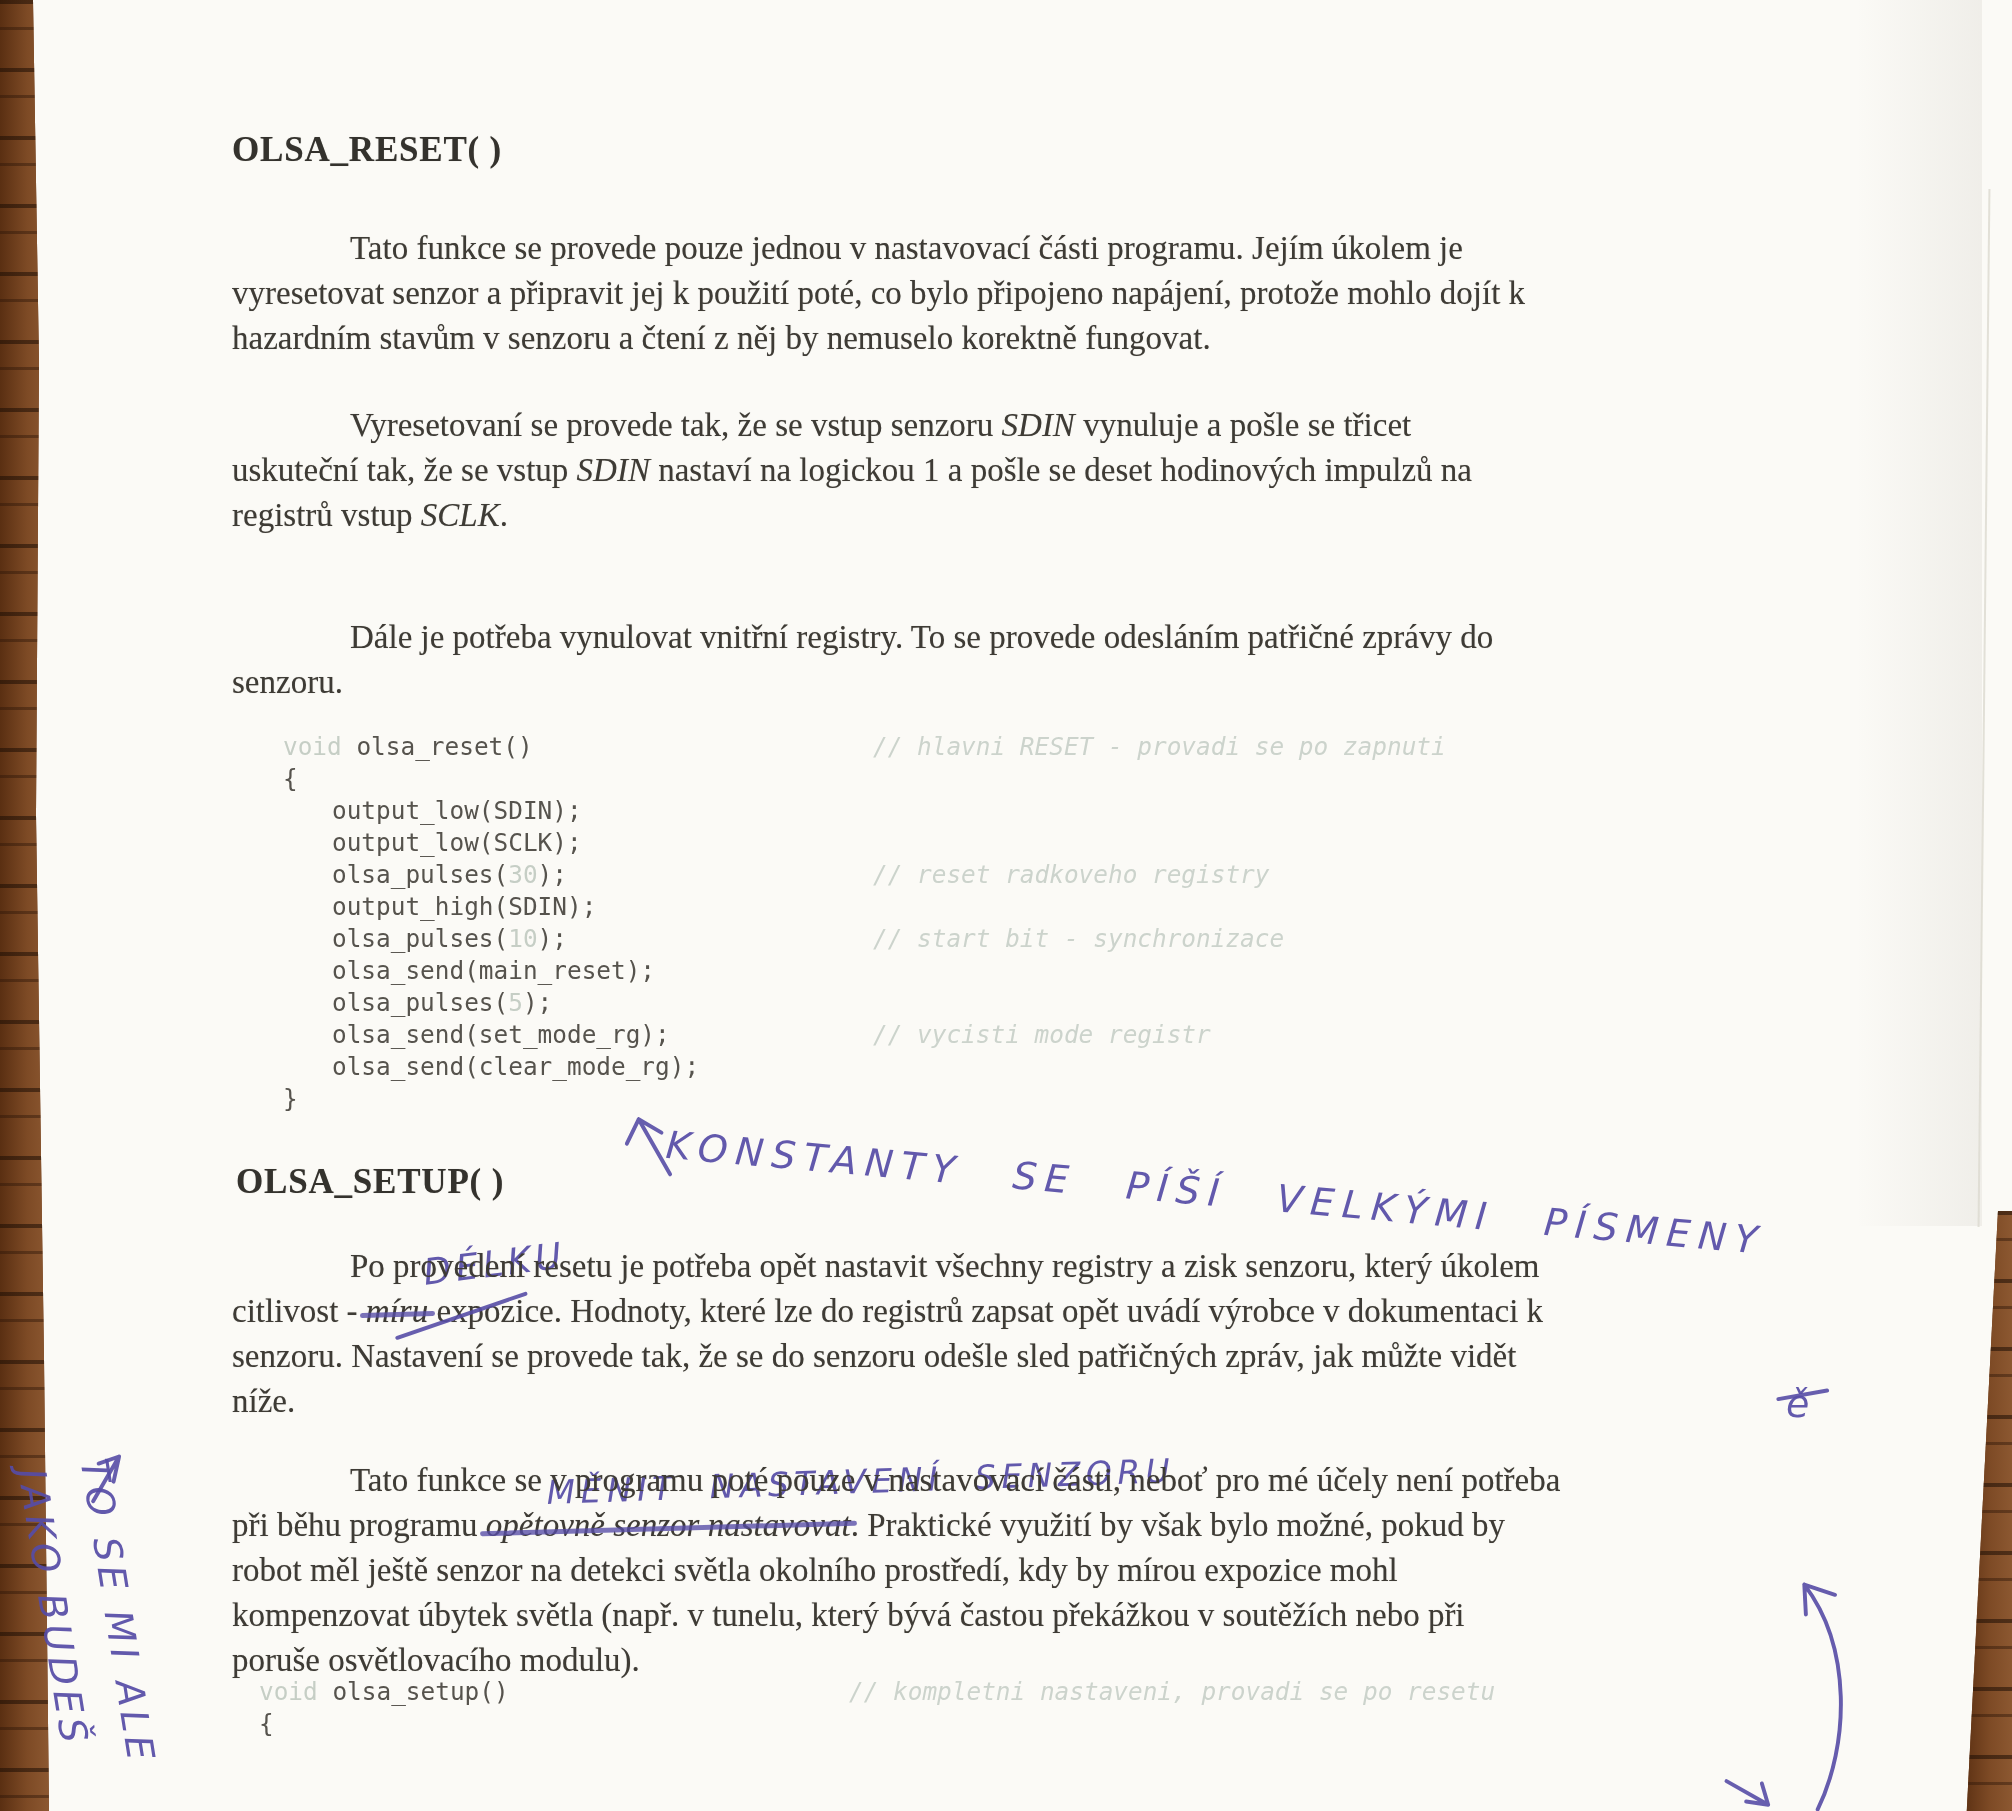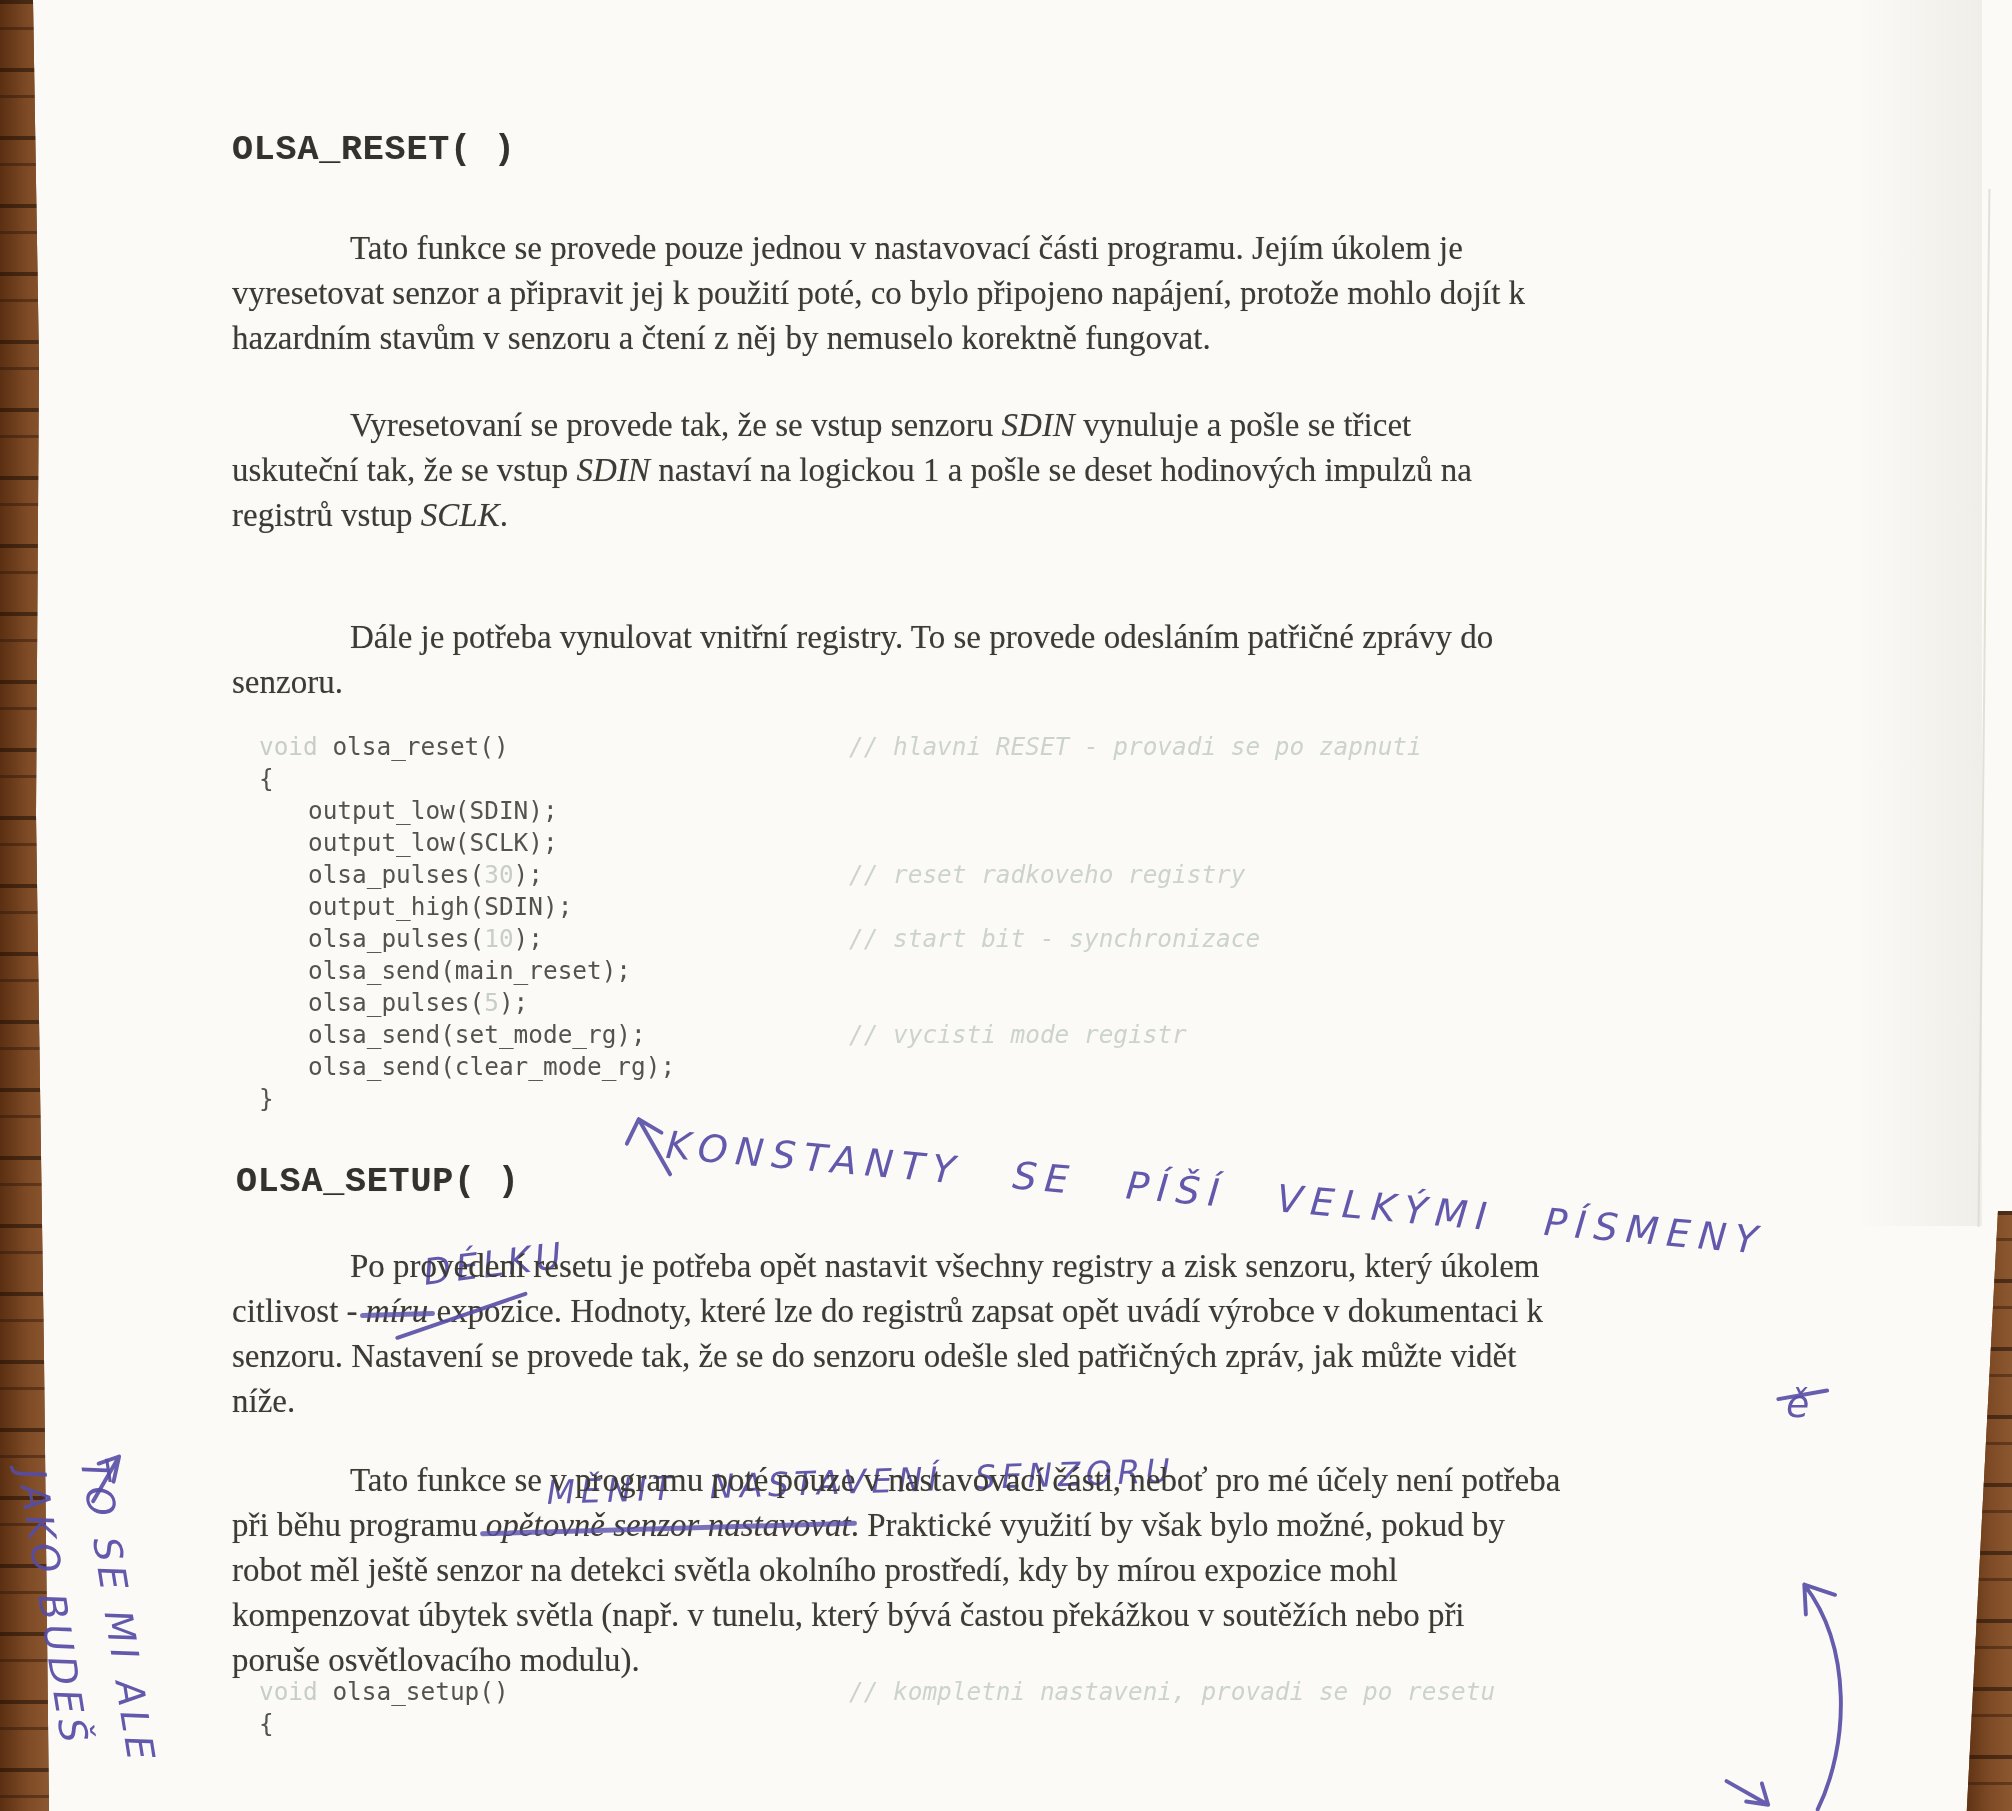--- a/index.html
+++ b/index.html
@@ -21,21 +21,21 @@
   .wood-right { left:1962px; width:50px; top:1211px; height:601px;
     clip-path:polygon(36px 0, 50px 0, 50px 100%, 4.7px 100%); }
   .paper-edge { position:absolute; left:1983px; top:189px; width:2.4px; height:1038px;
     background:#dcd9d0; transform:rotate(0.6deg); opacity:.8; }
   .paper-shade { position:absolute; left:1855px; top:0; width:127px; height:1226px;
     background:linear-gradient(90deg, rgba(0,0,0,0), rgba(90,80,60,.07)); }
 
   
   .doc-heading {
     position:absolute; margin:0;
-    font-family:Liberation Mono, monospace; font-weight:bold;
+    font-family:Liberation Serif, serif; font-weight:bold;
     font-size:35px; color:#34322d; letter-spacing:0.8px;
     text-shadow:0 0 0.8px rgba(50,45,40,.35);
   }
   .para { position:absolute; left:232px; width:1710px; color:#3e3b35;
     font-size:33px; text-shadow:0 0 0.8px rgba(62,59,53,.4); }
   .para .line { height:45px; line-height:45px; white-space:nowrap; }
   .para .line.indent { padding-left:118px; }
   .seg-italic { font-style:italic; }
   .pen-strike { position:relative; display:inline-block;font-style:italic; }
   .pen-strike::after {
@@ -89,21 +89,21 @@
       <div class="line indent"><span>Vyresetovaní se provede tak, že se vstup senzoru </span><span class="seg-italic">SDIN</span><span> vynuluje a pošle se třicet</span></div>
       <div class="line"><span>uskuteční tak, že se vstup </span><span class="seg-italic">SDIN</span><span> nastaví na logickou 1 a pošle se deset hodinových impulzů na</span></div>
       <div class="line"><span>registrů vstup </span><span class="seg-italic">SCLK</span><span>.</span></div>
     </div>
 
   <div class="para" style="top:615px;">
       <div class="line indent"><span>Dále je potřeba vynulovat vnitřní registry. To se provede odesláním patřičné zprávy do</span></div>
       <div class="line"><span>senzoru.</span></div>
     </div>
 
-  <div class="codeblock" style="top:731px;">
+  <div class="codeblock" style="top:731px;margin-left:24px;">
       <div class="code-line"><span class="code-faded">void </span><span>olsa_reset()</span><span class="code-comment">// hlavni RESET - provadi se po zapnuti</span></div>
       <div class="code-line"><span>{</span></div>
       <div class="code-line code-indent1"><span>output_low(SDIN);</span></div>
       <div class="code-line code-indent1"><span>output_low(SCLK);</span></div>
       <div class="code-line code-indent1"><span>olsa_pulses(</span><span class="code-faded">30</span><span>);</span><span class="code-comment">// reset radkoveho registry</span></div>
       <div class="code-line code-indent1"><span>output_high(SDIN);</span></div>
       <div class="code-line code-indent1"><span>olsa_pulses(</span><span class="code-faded">10</span><span>);</span><span class="code-comment">// start bit - synchronizace</span></div>
       <div class="code-line code-indent1"><span>olsa_send(main_reset);</span></div>
       <div class="code-line code-indent1"><span>olsa_pulses(</span><span class="code-faded">5</span><span>);</span></div>
       <div class="code-line code-indent1"><span>olsa_send(set_mode_rg);</span><span class="code-comment">// vycisti mode registr</span></div>

